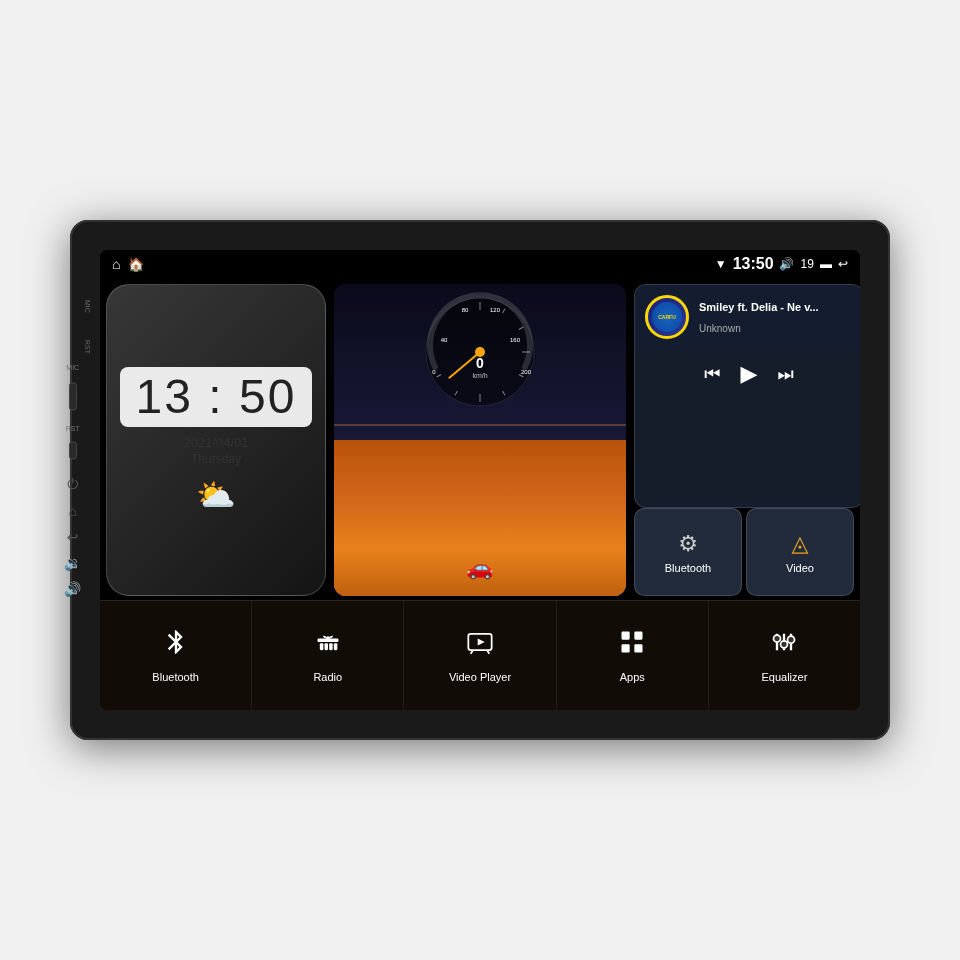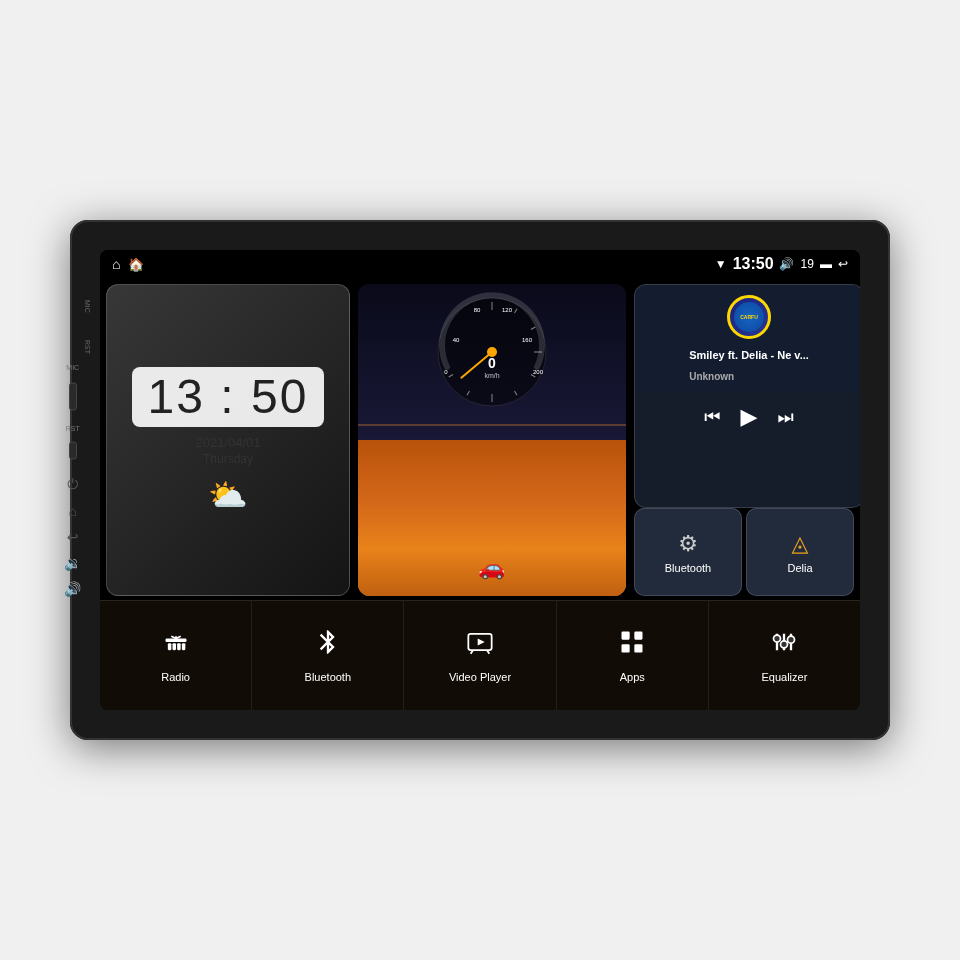--- a/index.html
+++ b/index.html
@@ -80,25 +80,25 @@
     
     .main-content {
       width: 100%;
       height: calc(100% - 28px);
       display: flex;
       flex-direction: column;
     }
 
     
     .clock-widget {
-      width: 244px;
+      width: 220px;
       background: rgba(240,240,240,0.15);
       backdrop-filter: blur(10px);
       border: 1px solid rgba(255,255,255,0.2);
-      border-radius: 12px;
+      border-radius: 23px;
       margin: 6px 4px 4px 6px;
       display: flex;
       flex-direction: column;
       align-items: center;
       justify-content: center;
       padding: 10px;
       background: linear-gradient(135deg, rgba(220,220,220,0.25) 0%, rgba(200,200,200,0.1) 100%);
       position: relative;
     }
 
@@ -153,21 +153,20 @@
       flex-direction: column;
     }
 
     .music-top {
       display: flex;
       align-items: center;
       padding: 10px;
       gap: 10px;
       background: rgba(20,30,50,0.8);
       border-radius: 12px 12px 0 0;
-      flex-direction: column;
     }
 
     .carfu-logo {
       width: 44px;
       height: 44px;
       border-radius: 50%;
       background: linear-gradient(135deg, #1a237e, #283593);
       border: 3px solid #ffd700;
       display: flex;
       align-items: center;
@@ -200,21 +199,20 @@
     .music-title {
       color: white;
       font-size: 11px;
       font-weight: bold;
     }
 
     .music-artist {
       color: #aaa;
       font-size: 10px;
       margin-top: 10px;
-      font-weight: bold;
     }
 
     .music-controls {
       display: flex;
       align-items: center;
       justify-content: center;
       gap: 20px;
       padding: 12px;
     }
 
@@ -427,57 +425,57 @@
             </div>
           </div>
 
           <div class="right-bottom">
             <div class="settings-widget-btn">
               <span class="gear-icon-style">⚙</span>
               <span>Bluetooth</span>
             </div>
             <div class="navi-btn">
               <span class="navi-icon">◬</span>
-              <span>Delia</span>
+              <span>Video</span>
             </div>
           </div>
         </div>
 
       </div>
 
       <div class="apps-row">
+
+        <div class="app-btn">
+          <span class="app-icon">
+            <svg width="28" height="28" viewBox="0 0 24 24" fill="white">
+              <path d="M17.71 7.71L12 2h-1v7.59L6.41 5 5 6.41 10.59 12 5 17.59 6.41 19 11 14.41V22h1l5.71-5.71-4.3-4.29 4.3-4.29zM13 5.83l1.88 1.88L13 9.59V5.83zm1.88 10.46L13 18.17v-3.76l1.88 1.88z"></path>
+            </svg>
+          </span>
+          <span class="app-label">Bluetooth</span>
+        </div>
 
         <div class="app-btn">
           <span class="app-icon">
             <svg width="28" height="28" viewBox="0 0 24 24" fill="white">
               <rect x="3" y="9" width="18" height="3" rx="1"></rect>
               <rect x="5" y="13" width="3" height="6" rx="1"></rect>
               <rect x="9" y="13" width="3" height="6" rx="1"></rect>
               <rect x="13" y="13" width="3" height="6" rx="1"></rect>
               <rect x="17" y="13" width="3" height="6" rx="1"></rect>
               <line x1="8" y1="7" x2="12" y2="9" stroke="white" stroke-width="1.5"></line>
               <line x1="12" y1="7" x2="12" y2="9" stroke="white" stroke-width="1.5"></line>
               <line x1="16" y1="7" x2="12" y2="9" stroke="white" stroke-width="1.5"></line>
             </svg>
           </span>
           <span class="app-label">Radio</span>
         </div>
 
         <div class="app-btn">
           <span class="app-icon">
             <svg width="28" height="28" viewBox="0 0 24 24" fill="white">
-              <path d="M17.71 7.71L12 2h-1v7.59L6.41 5 5 6.41 10.59 12 5 17.59 6.41 19 11 14.41V22h1l5.71-5.71-4.3-4.29 4.3-4.29zM13 5.83l1.88 1.88L13 9.59V5.83zm1.88 10.46L13 18.17v-3.76l1.88 1.88z"></path>
-            </svg>
-          </span>
-          <span class="app-label">Bluetooth</span>
-        </div>
-
-        <div class="app-btn">
-          <span class="app-icon">
-            <svg width="28" height="28" viewBox="0 0 24 24" fill="white">
               <rect x="2" y="5" width="20" height="14" rx="2" fill="none" stroke="white" stroke-width="1.5"></rect>
               <polygon points="10,9 16,12 10,15" fill="white"></polygon>
               <line x1="6" y1="19" x2="4" y2="22" stroke="white" stroke-width="1.5"></line>
               <line x1="18" y1="19" x2="20" y2="22" stroke="white" stroke-width="1.5"></line>
             </svg>
           </span>
           <span class="app-label">Video Player</span>
         </div>
 
         <div class="app-btn">

